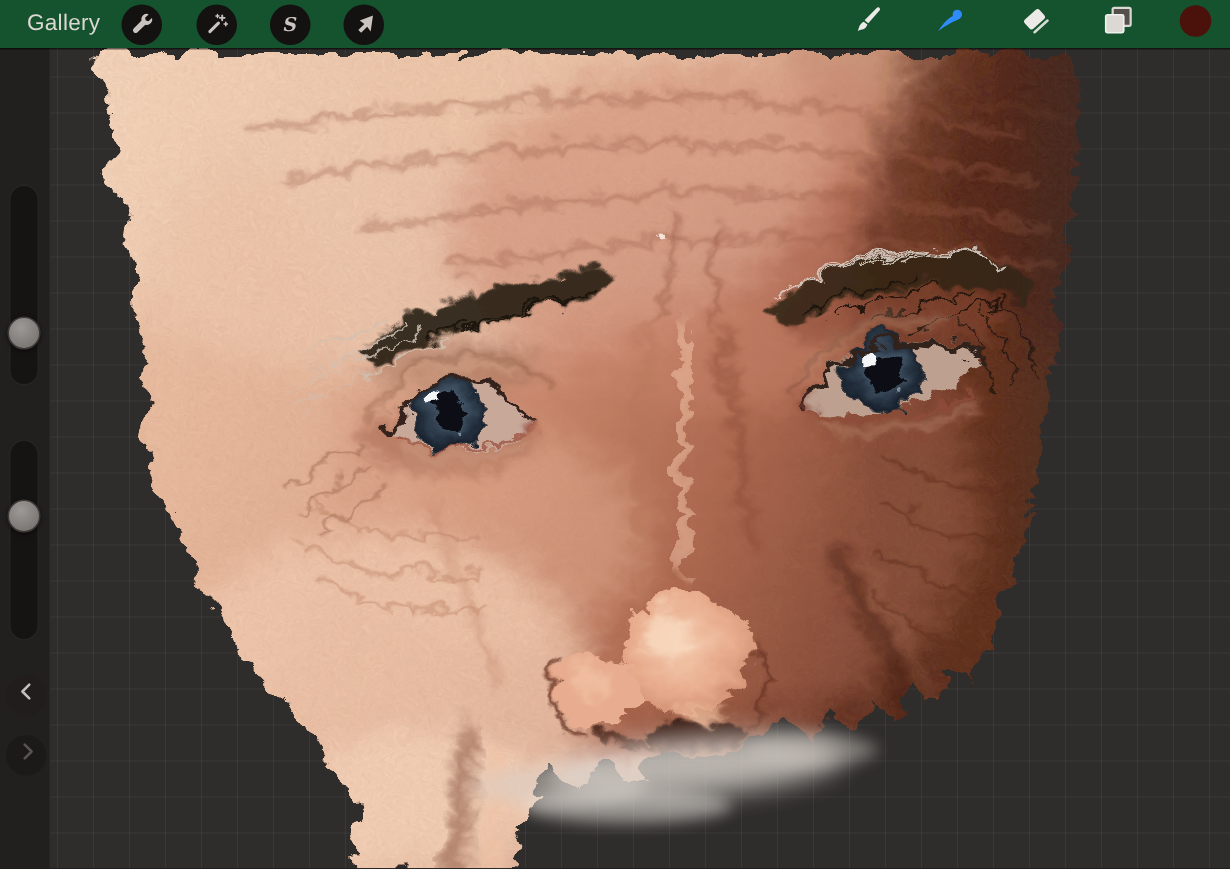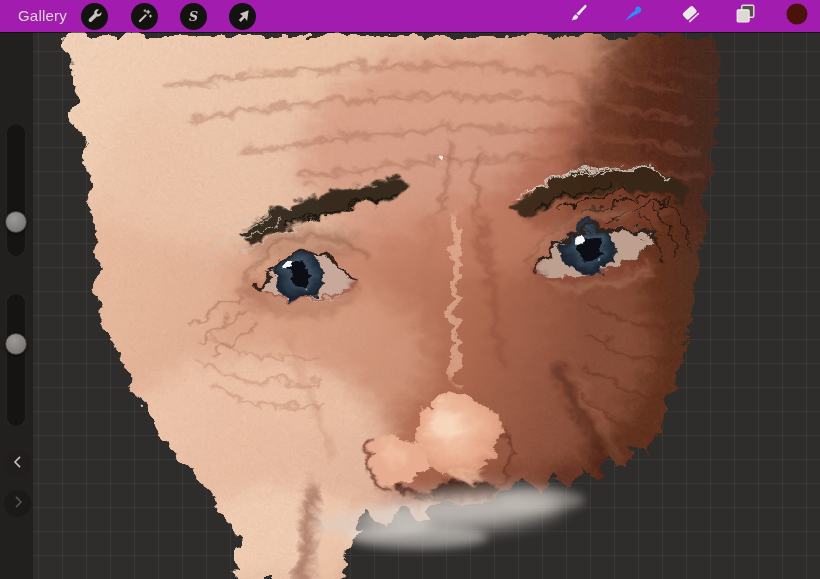--- a/index.html
+++ b/index.html
@@ -1,21 +1,21 @@
 <!DOCTYPE html>
 <html><head>
 <meta charset="utf-8">
 <style>
   html,body{margin:0;padding:0;background:#111;}
   .stage{position:relative;width:820px;height:579px;overflow:hidden;
          background:#2f2d2c;font-family:"Liberation Sans",sans-serif;
          -webkit-user-select:none;user-select:none;}
 
   
-  .toolbar{position:absolute;top:0;left:0;right:0;height:32px;background:#a21caf;
+  .toolbar{position:absolute;top:0;left:0;right:0;height:32px;background:#14532d;
            z-index:40;box-shadow:0 1px 0 rgba(0,0,0,.55);}
   .gallery{position:absolute;left:18px;top:0;height:32px;line-height:32px;
            color:#dcd8d4;font-size:15px;letter-spacing:.2px;cursor:default;}
   .tb-circle{position:absolute;top:2.5px;width:27px;height:27px;border-radius:50%;
              background:#141111;display:flex;align-items:center;justify-content:center;}
   .tb-circle svg{display:block;}
   .tb-plain{position:absolute;top:4px;width:24px;height:24px;display:flex;
             align-items:center;justify-content:center;}
   #btn-actions{left:81px;} #btn-adjust{left:131px;} #btn-select{left:180px;} #btn-transform{left:229px;}
   #btn-paint{left:566px;} #btn-smudge{left:621px;} #btn-erase{left:678px;} #btn-layers{left:733px;}

